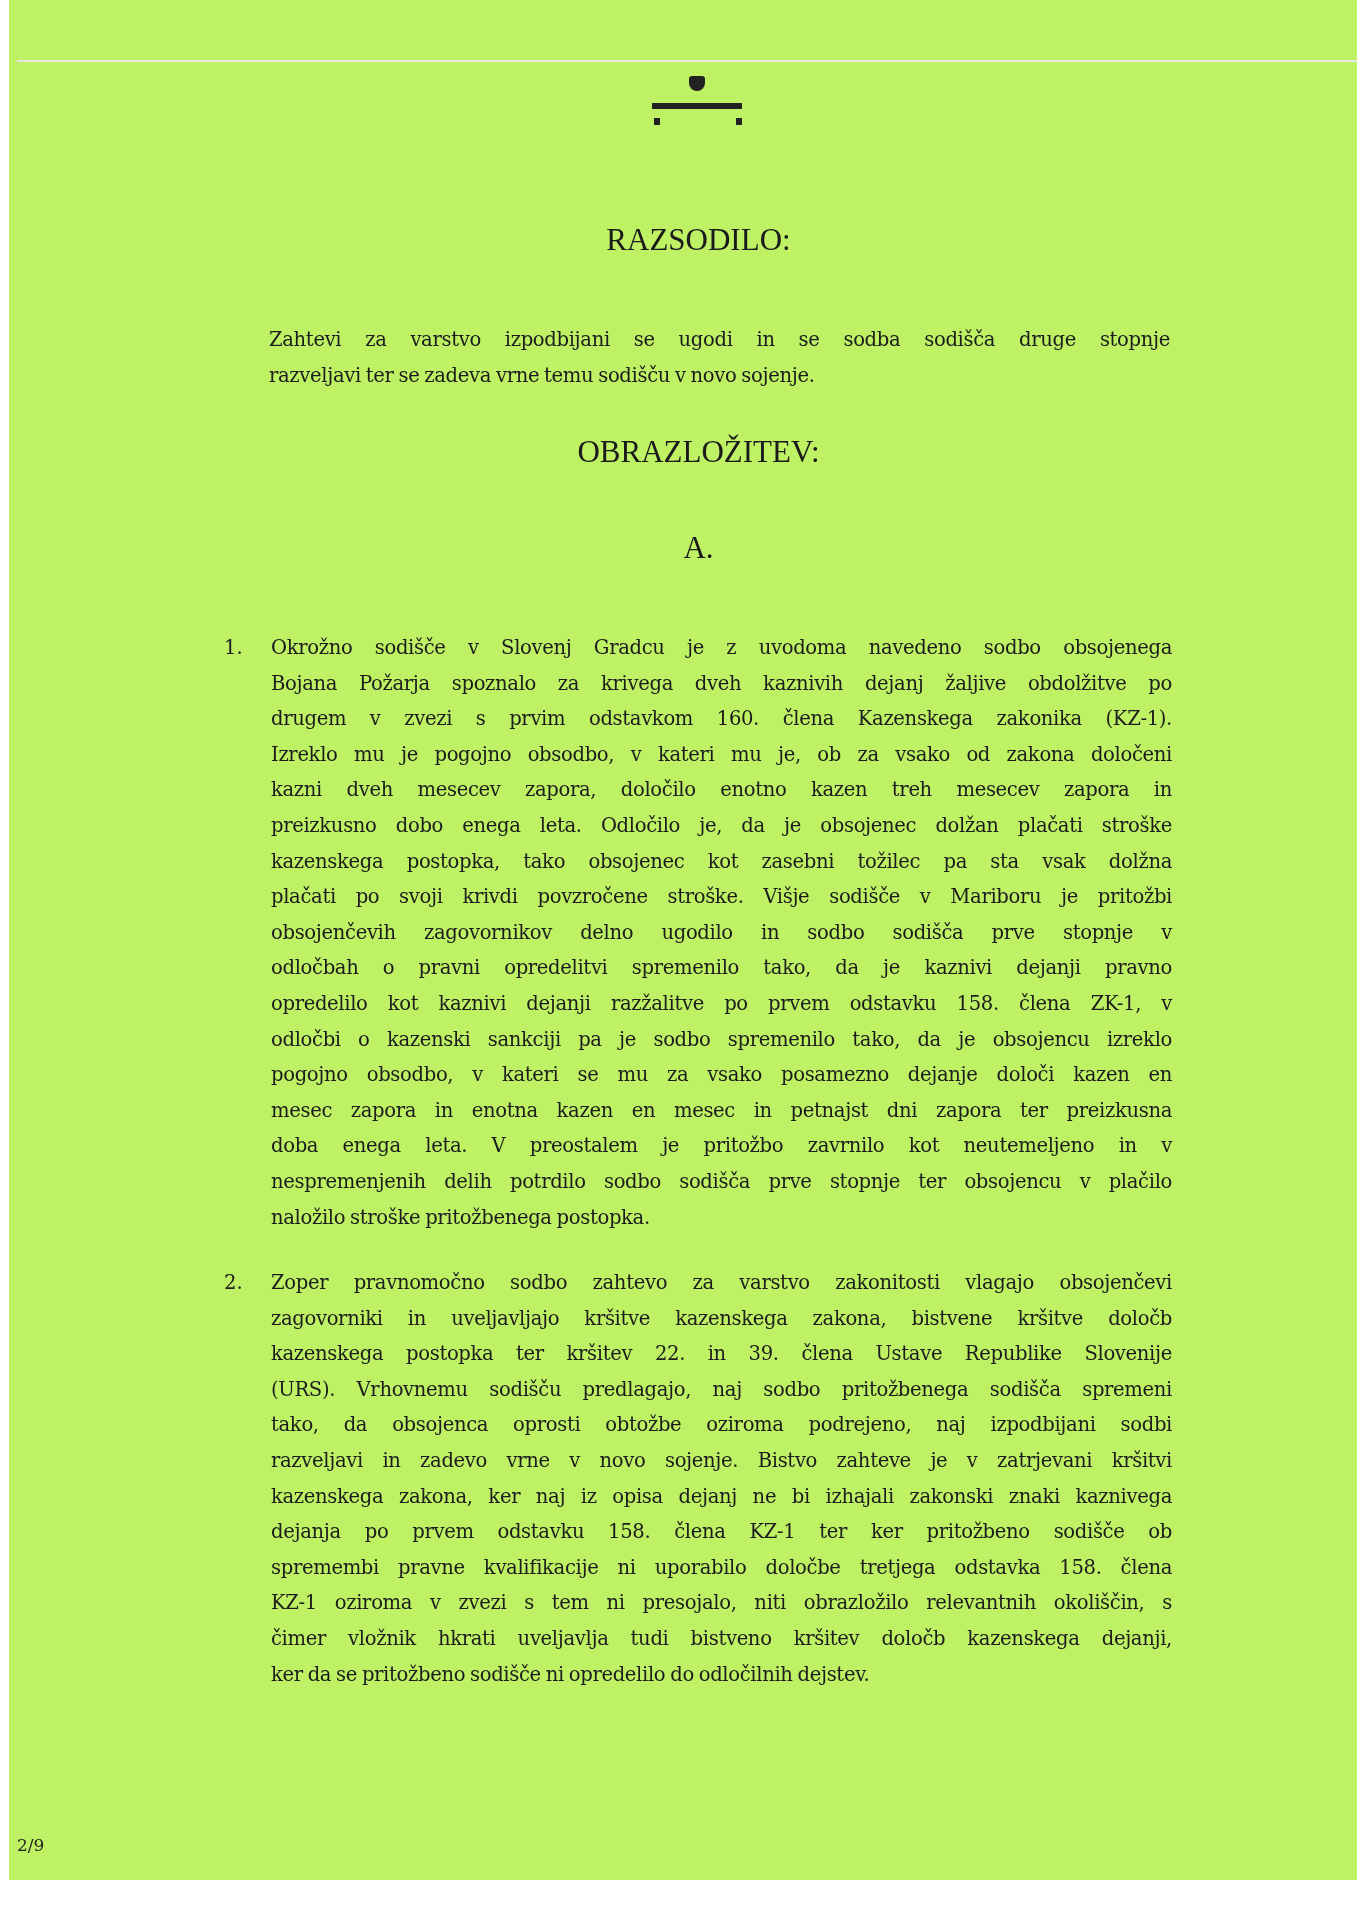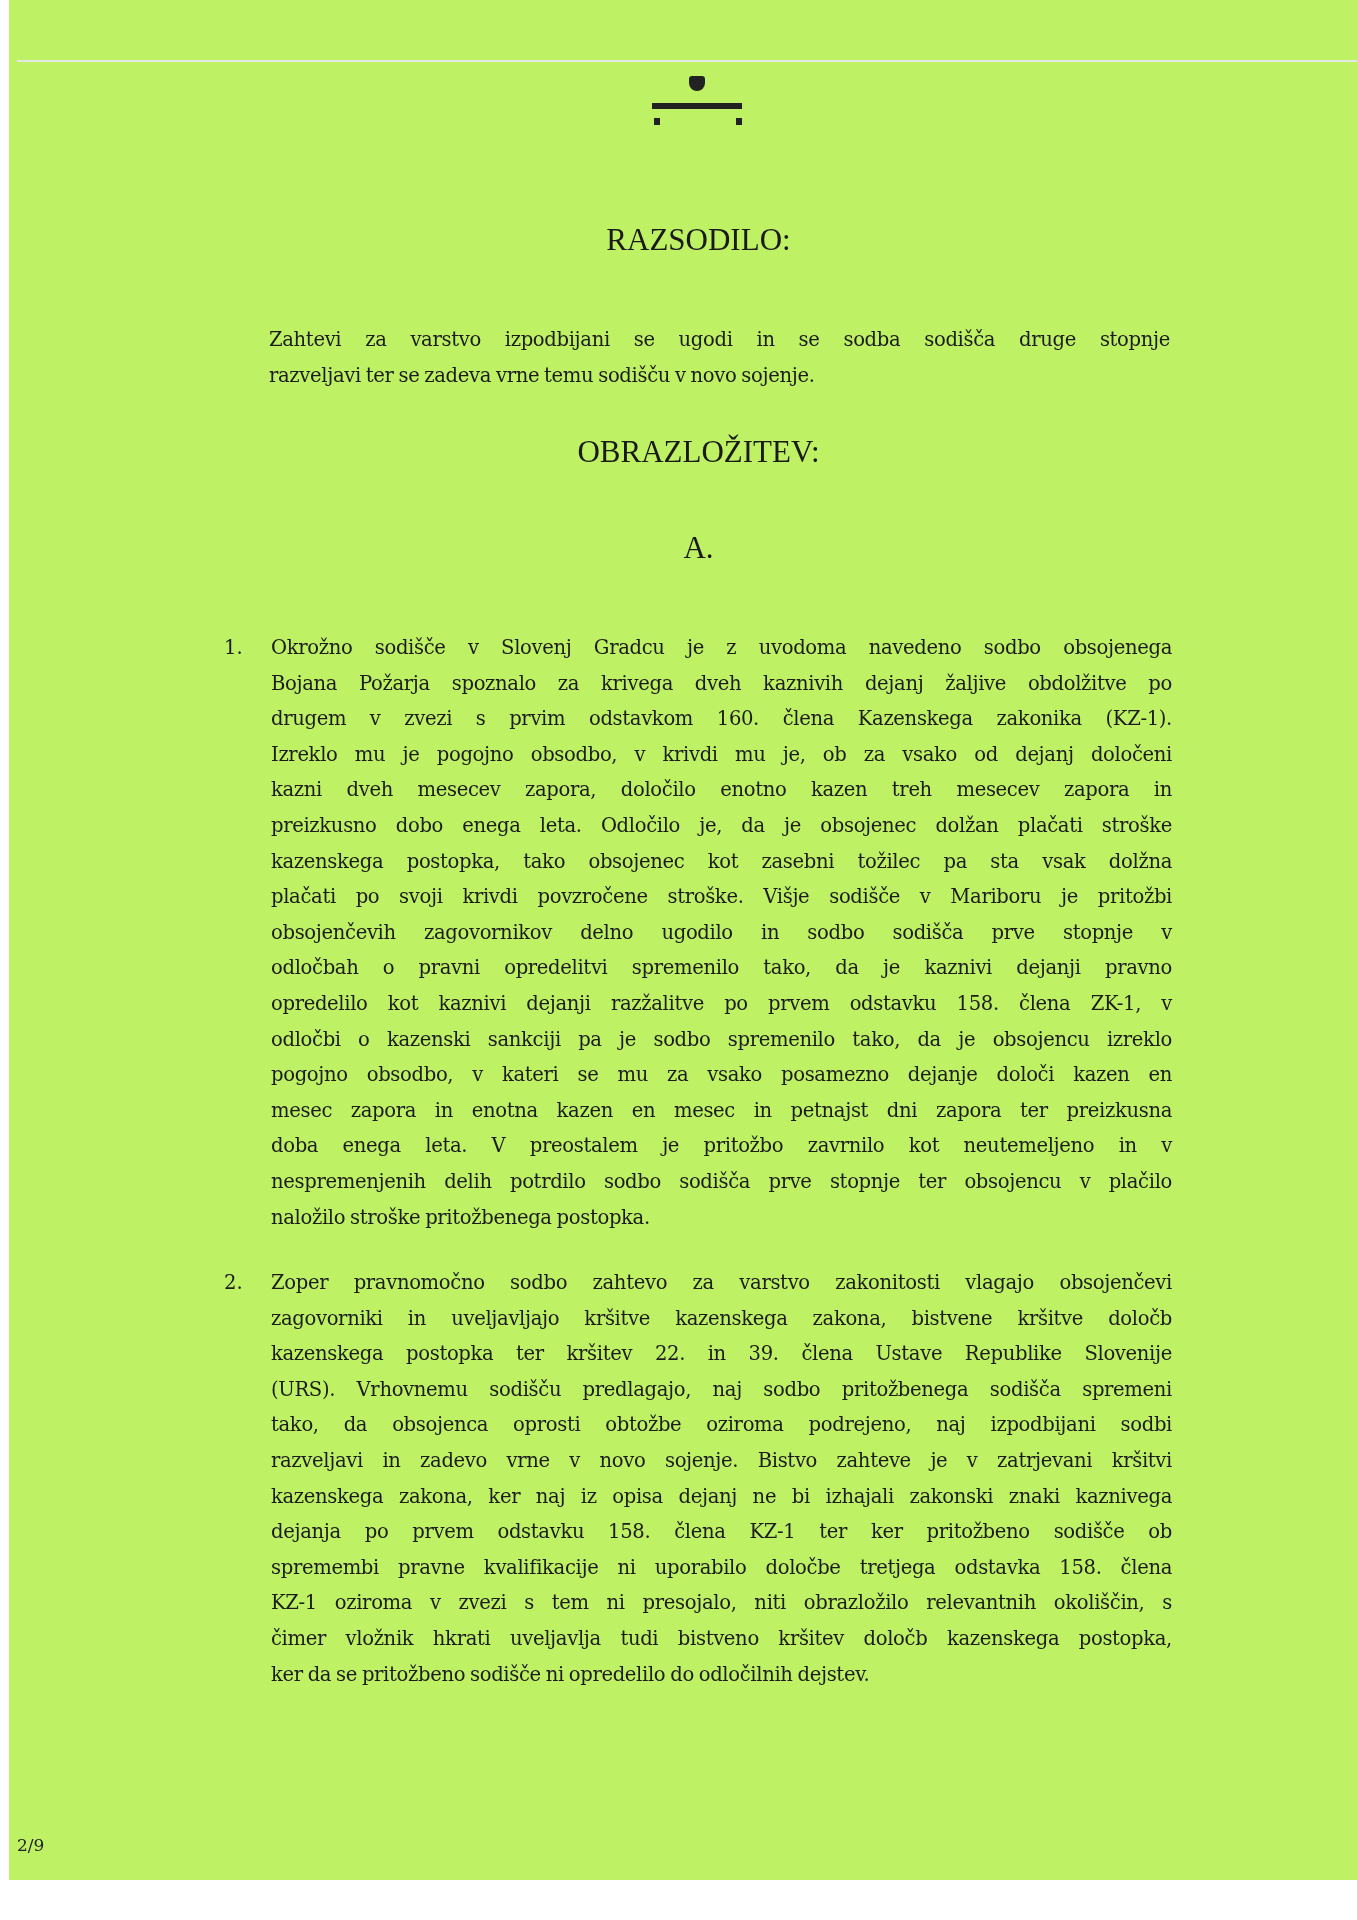--- a/index.html
+++ b/index.html
@@ -52,21 +52,21 @@
 
   <div class="heading h-obraz">OBRAZLOŽITEV:</div>
   <div class="heading h-a">A.</div>
 
   <div id="paragraphs-block" class="block">
       <div>
         <div class="num" style="top: 630px;">1.</div>
         <div class="line" style="top: 630px;">Okrožno sodišče v Slovenj Gradcu je z uvodoma navedeno sodbo obsojenega</div>
         <div class="line" style="top: 665.6px;">Bojana Požarja spoznalo za krivega dveh kaznivih dejanj žaljive obdolžitve po</div>
         <div class="line" style="top: 701.2px;">drugem v zvezi s prvim odstavkom 160. člena Kazenskega zakonika (KZ-1).</div>
-        <div class="line" style="top: 736.8px;">Izreklo mu je pogojno obsodbo, v krivdi mu je, ob za vsako od dejanj določeni</div>
+        <div class="line" style="top: 736.8px;">Izreklo mu je pogojno obsodbo, v kateri mu je, ob za vsako od zakona določeni</div>
         <div class="line" style="top: 772.4px;">kazni dveh mesecev zapora, določilo enotno kazen treh mesecev zapora in</div>
         <div class="line" style="top: 808px;">preizkusno dobo enega leta. Odločilo je, da je obsojenec dolžan plačati stroške</div>
         <div class="line" style="top: 843.6px;">kazenskega postopka, tako obsojenec kot zasebni tožilec pa sta vsak dolžna</div>
         <div class="line" style="top: 879.2px;">plačati po svoji krivdi povzročene stroške. Višje sodišče v Mariboru je pritožbi</div>
         <div class="line" style="top: 914.8px;">obsojenčevih zagovornikov delno ugodilo in sodbo sodišča prve stopnje v</div>
         <div class="line" style="top: 950.4px;">odločbah o pravni opredelitvi spremenilo tako, da je kaznivi dejanji pravno</div>
         <div class="line" style="top: 986px;">opredelilo kot kaznivi dejanji razžalitve po prvem odstavku 158. člena ZK-1, v</div>
         <div class="line" style="top: 1021.6px;">odločbi o kazenski sankciji pa je sodbo spremenilo tako, da je obsojencu izreklo</div>
         <div class="line" style="top: 1057.2px;">pogojno obsodbo, v kateri se mu za vsako posamezno dejanje določi kazen en</div>
         <div class="line" style="top: 1092.8px;">mesec zapora in enotna kazen en mesec in petnajst dni zapora ter preizkusna</div>
@@ -79,19 +79,19 @@
         <div class="line" style="top: 1265px;">Zoper pravnomočno sodbo zahtevo za varstvo zakonitosti vlagajo obsojenčevi</div>
         <div class="line" style="top: 1300.6px;">zagovorniki in uveljavljajo kršitve kazenskega zakona, bistvene kršitve določb</div>
         <div class="line" style="top: 1336.2px;">kazenskega postopka ter kršitev 22. in 39. člena Ustave Republike Slovenije</div>
         <div class="line" style="top: 1371.8px;">(URS). Vrhovnemu sodišču predlagajo, naj sodbo pritožbenega sodišča spremeni</div>
         <div class="line" style="top: 1407.4px;">tako, da obsojenca oprosti obtožbe oziroma podrejeno, naj izpodbijani sodbi</div>
         <div class="line" style="top: 1443px;">razveljavi in zadevo vrne v novo sojenje. Bistvo zahteve je v zatrjevani kršitvi</div>
         <div class="line" style="top: 1478.6px;">kazenskega zakona, ker naj iz opisa dejanj ne bi izhajali zakonski znaki kaznivega</div>
         <div class="line" style="top: 1514.2px;">dejanja po prvem odstavku 158. člena KZ-1 ter ker pritožbeno sodišče ob</div>
         <div class="line" style="top: 1549.8px;">spremembi pravne kvalifikacije ni uporabilo določbe tretjega odstavka 158. člena</div>
         <div class="line" style="top: 1585.4px;">KZ-1 oziroma v zvezi s tem ni presojalo, niti obrazložilo relevantnih okoliščin, s</div>
-        <div class="line" style="top: 1621px;">čimer vložnik hkrati uveljavlja tudi bistveno kršitev določb kazenskega postopka,</div>
+        <div class="line" style="top: 1621px;">čimer vložnik hkrati uveljavlja tudi bistveno kršitev določb kazenskega dejanji,</div>
         <div class="line last" style="top: 1656.6px;">ker da se pritožbeno sodišče ni opredelilo do odločilnih dejstev.</div>
       </div>
     </div>
 
   <div class="pageno">2/9</div>
 </div>
 
 </body></html>

